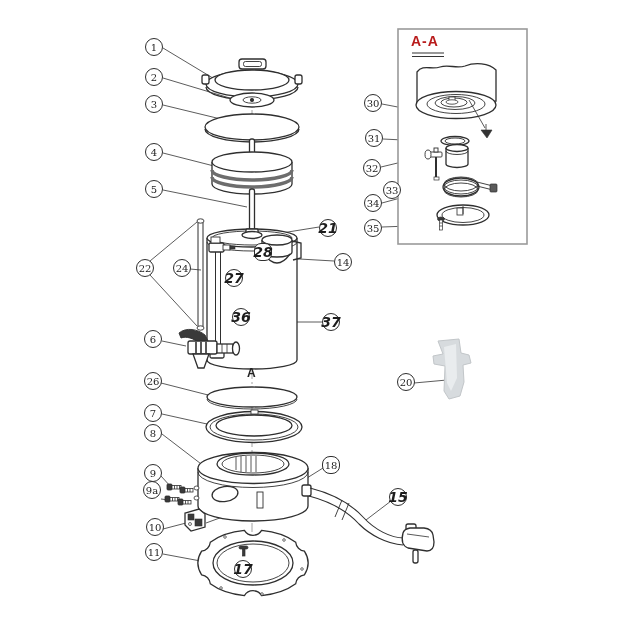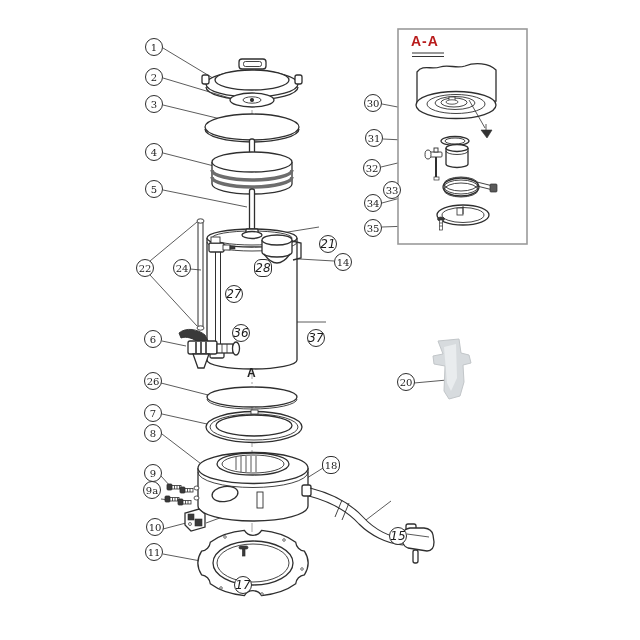--- a/index.html
+++ b/index.html
@@ -3,21 +3,21 @@
 <meta charset="utf-8">
 <style>
   html,body{margin:0;padding:0;background:#fff;}
   .stage{position:relative;width:640px;height:640px;background:#ffffff;overflow:hidden;
          font-family:"DejaVu Sans",sans-serif;}
   .stage svg{position:absolute;left:0;top:0;}
   .callout-layer{position:absolute;left:0;top:0;width:640px;height:640px;}
   .callout{position:absolute;width:18px;height:18px;border:1.2px solid #2e2e2e;border-radius:50%;
            background:#fff;color:#1c1c1c;display:flex;align-items:center;justify-content:center;
            font:10px "DejaVu Serif",serif;transform:translate(-50%,-50%);box-sizing:border-box;}
-  .callout.b{font-weight:normal;font-style:italic;font-family:"DejaVu Sans",sans-serif;font-size:12px;margin-top:16px;}
+  .callout.b{font-weight:bold;font-style:italic;font-family:"DejaVu Sans",sans-serif;font-size:14px;}
   .aa-label{position:absolute;left:411px;top:33px;font:bold 14px "Liberation Sans",sans-serif;
             letter-spacing:1px;color:#b91c1c;}
   .a-label{position:absolute;left:247px;top:366px;font:bold 12px "Liberation Sans",sans-serif;color:#222;}
 </style>
 </head>
 <body>
 
 <div class="stage">
 
 <svg width="640" height="640" viewBox="0 0 640 640">
@@ -294,33 +294,33 @@
       <div class="callout" style="left: 154px; top: 152px;">4</div>
       <div class="callout" style="left: 154px; top: 189px;">5</div>
       <div class="callout" style="left: 153px; top: 339px;">6</div>
       <div class="callout" style="left: 153px; top: 413px;">7</div>
       <div class="callout" style="left: 153px; top: 433px;">8</div>
       <div class="callout" style="left: 153px; top: 473px;">9</div>
       <div class="callout" style="left: 152px; top: 490px;">9a</div>
       <div class="callout" style="left: 155px; top: 527px;">10</div>
       <div class="callout" style="left: 154px; top: 552px;">11</div>
       <div class="callout" style="left: 343px; top: 262px;">14</div>
-      <div class="callout b" style="left: 398px; top: 520px; border-radius: 9px;">15</div>
+      <div class="callout b" style="left: 398px; top: 497px; border-radius: 9px;">15</div>
       <div class="callout b" style="left: 243px; top: 569px;">17</div>
       <div class="callout" style="left: 331px; top: 465px; border-radius: 8px;">18</div>
       <div class="callout" style="left: 406px; top: 382px;">20</div>
       <div class="callout b" style="left: 328px; top: 228px;">21</div>
       <div class="callout" style="left: 145px; top: 268px;">22</div>
       <div class="callout" style="left: 182px; top: 268px;">24</div>
       <div class="callout" style="left: 153px; top: 381px;">26</div>
       <div class="callout b" style="left: 234px; top: 278px;">27</div>
       <div class="callout b" style="left: 263px; top: 252px; border-radius: 7px;">28</div>
       <div class="callout" style="left: 373px; top: 103px;">30</div>
       <div class="callout" style="left: 374px; top: 138px;">31</div>
       <div class="callout" style="left: 372px; top: 168px;">32</div>
       <div class="callout" style="left: 392px; top: 190px;">33</div>
       <div class="callout" style="left: 373px; top: 203px;">34</div>
       <div class="callout" style="left: 373px; top: 228px;">35</div>
       <div class="callout b" style="left: 241px; top: 317px;">36</div>
-      <div class="callout b" style="left: 316px; top: 322px;">37</div>
+      <div class="callout b" style="left: 331px; top: 322px;">37</div>
     </div>
 
 </div>
 
 </body></html>

